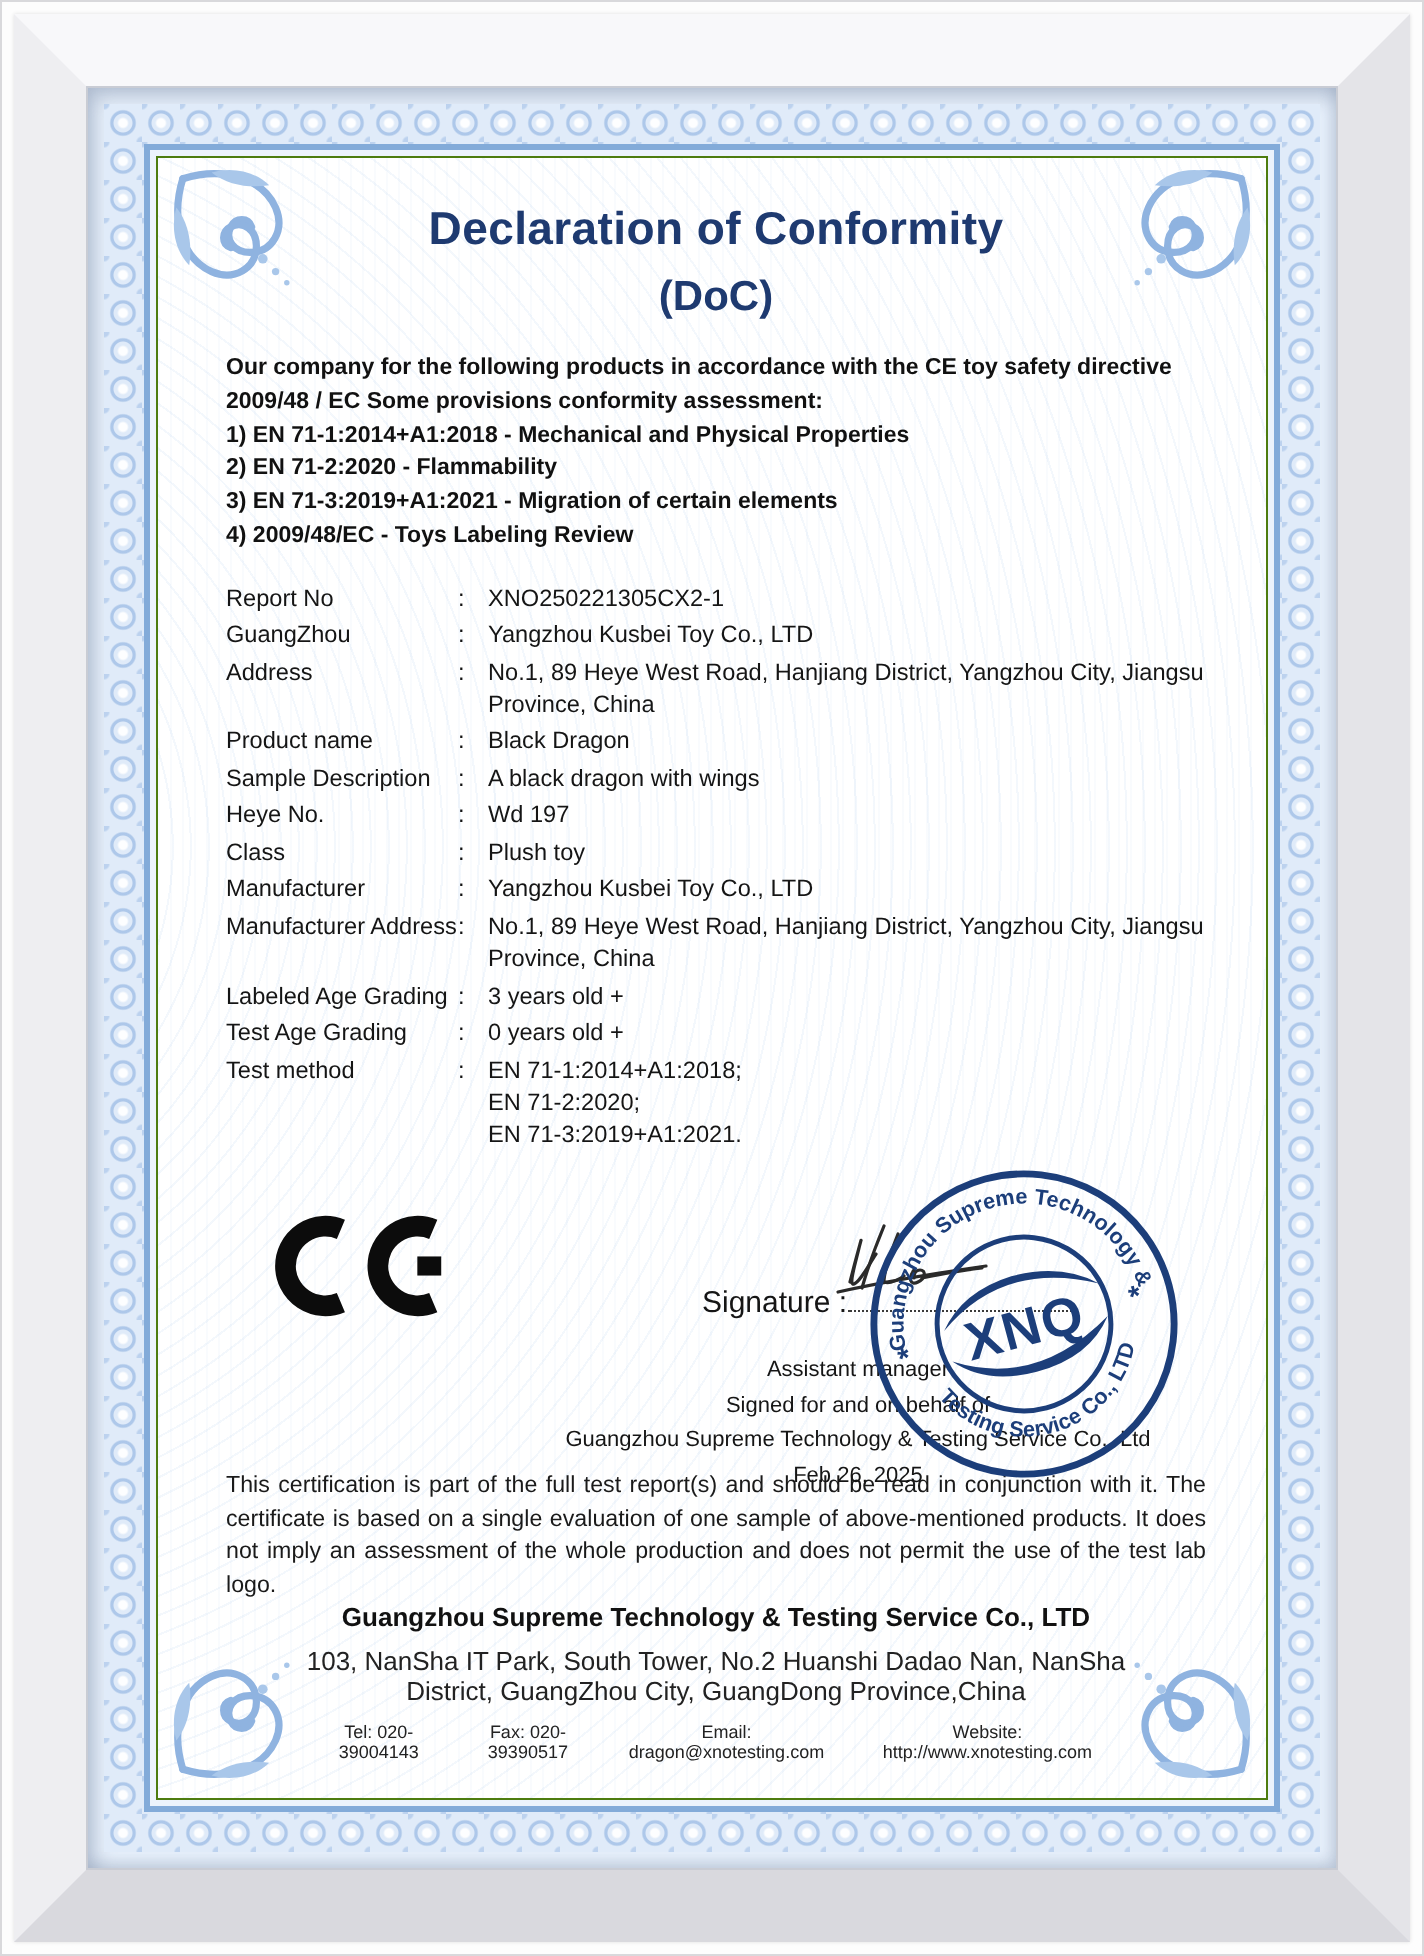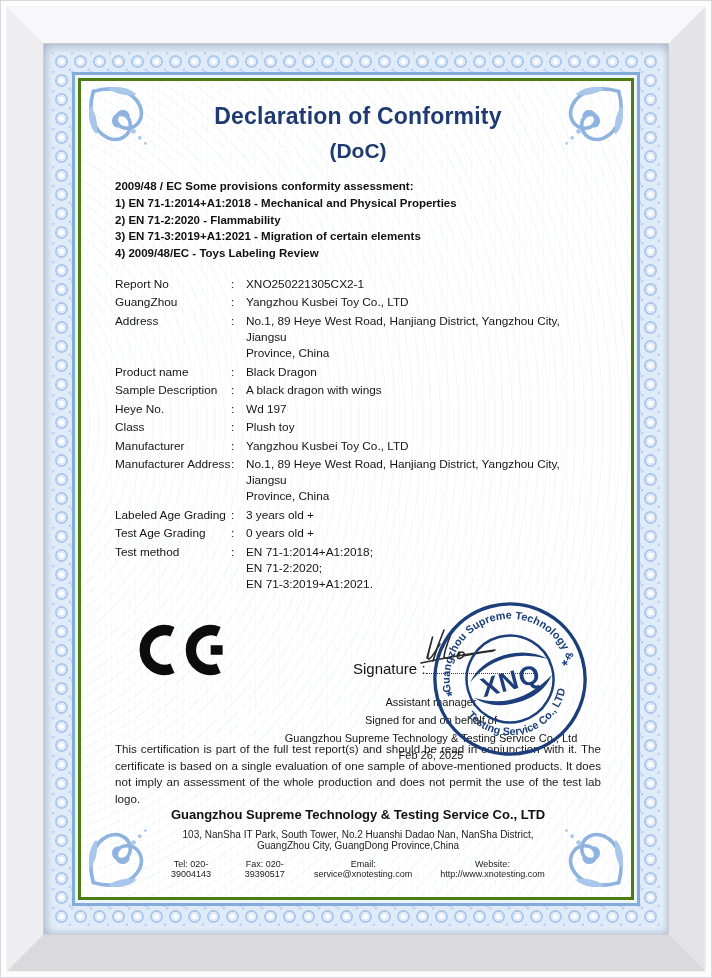--- a/index.html
+++ b/index.html
@@ -17,21 +17,21 @@
   
   .lace { width:100%; height:100%; padding:20px;
     background-color:#e0ebf9;
     background-image:
       radial-gradient(circle at 50% 50%, rgba(255,255,255,.95) 2px, transparent 3px),
       radial-gradient(circle at 50% 50%, transparent 4.5px, rgba(139,176,223,.60) 5px, rgba(139,176,223,.60) 6px, transparent 6.8px),
       radial-gradient(circle at 0 0, rgba(139,176,223,.42) 2.2px, transparent 3.2px),
       radial-gradient(circle at 100% 100%, rgba(139,176,223,.42) 2.2px, transparent 3.2px);
     background-size:19px 19px; }
   .ruleA { width:100%; height:100%; border:3px solid #83abd9; padding:3px; background:#ecf3fc; }
-  .ruleB { width:100%; height:100%; border:3px solid #4d7c0f; }
+  .ruleB { width:100%; height:100%; border:1px solid #4d7c0f; }
 
   
   .paperwhite { width:100%; height:100%; position:relative; overflow:hidden;
     background-color:#ffffff;
     background-image:
       repeating-radial-gradient(circle at -28% 42%, rgba(165,198,234,.13) 0 1px, transparent 1px 9px),
       repeating-linear-gradient(90deg, rgba(170,200,235,.07) 0 1px, transparent 1px 6px);
     display:flex; flex-direction:column;
     padding:8px 30px 10px 34px;
     color:#151515; }
@@ -69,21 +69,21 @@
   .seal { position:absolute; right:12px; top:2px; }
   .sealstroke { fill:none; stroke:#1c3e7a; }
   .sealtxt { fill:#1c3e7a; font-family:"Liberation Sans","DejaVu Sans",sans-serif; }
   .sealfill { fill:#1c3e7a; }
 
   .disclaimer { margin-top:4px; font-size:11.6px; line-height:1.42; text-align:justify; color:#1a1a1a; }
 
   
   .footer { margin-top:auto; text-align:center; padding:0 40px 8px 40px; }
   .footer .co { font-weight:bold; font-size:13px; color:#111; }
-  .footer .addr { font-size:10px; margin-top:7px; color:#222; }
+  .footer .addr { font-size:13px; margin-top:7px; color:#222; }
   .footer .contacts { display:flex; justify-content:space-between; font-size:9px; margin-top:8px; color:#222; }
 
   .defs-holder { position:absolute; width:0; height:0; overflow:hidden; }
 </style>
 </head>
 <body>
 
 <svg class="defs-holder" aria-hidden="true">
   <defs>
     <g id="flourish">
@@ -116,20 +116,21 @@
                   <use href="#flourish"></use>
                 </svg>
               <svg class="fl fl-br" viewBox="0 0 90 90">
                   <use href="#flourish"></use>
                 </svg>
 
               <h1 class="title">Declaration of Conformity</h1>
               <h2 class="subtitle">(DoC)</h2>
 
               <div class="intro">
+                <div>Our company for the following products in accordance with the CE toy safety directive</div>
                 <div>2009/48 / EC Some provisions conformity assessment:</div>
                 <div>1) EN 71-1:2014+A1:2018 - Mechanical and Physical Properties</div>
                 <div>2) EN 71-2:2020 - Flammability</div>
                 <div>3) EN 71-3:2019+A1:2021 - Migration of certain elements</div>
                 <div>4) 2009/48/EC - Toys Labeling Review</div>
               </div>
 
               <div class="fields">
                 <div class="row">
                     <span class="lab">Report No</span>
@@ -248,21 +249,21 @@
               </div>
 
               <p class="disclaimer">This certification is part of the full test report(s) and should be read in conjunction with it. The certificate is based on a single evaluation of one sample of above-mentioned products. It does not imply an assessment of the whole production and does not permit the use of the test lab logo.</p>
 
               <div class="footer">
                 <div class="co">Guangzhou Supreme Technology &amp; Testing Service Co., LTD</div>
                 <div class="addr">103, NanSha IT Park, South Tower, No.2 Huanshi Dadao Nan, NanSha District, GuangZhou City, GuangDong Province,China</div>
                 <div class="contacts">
                   <span>Tel: 020-39004143</span>
                   <span>Fax: 020-39390517</span>
-                  <span>Email: service@xnotesting.com</span>
+                  <span>Email: dragon@xnotesting.com</span>
                   <span>Website: http://www.xnotesting.com</span>
                 </div>
               </div>
 
             </div>
           </div>
         </div>
       </div>
     </div>
   </div>

